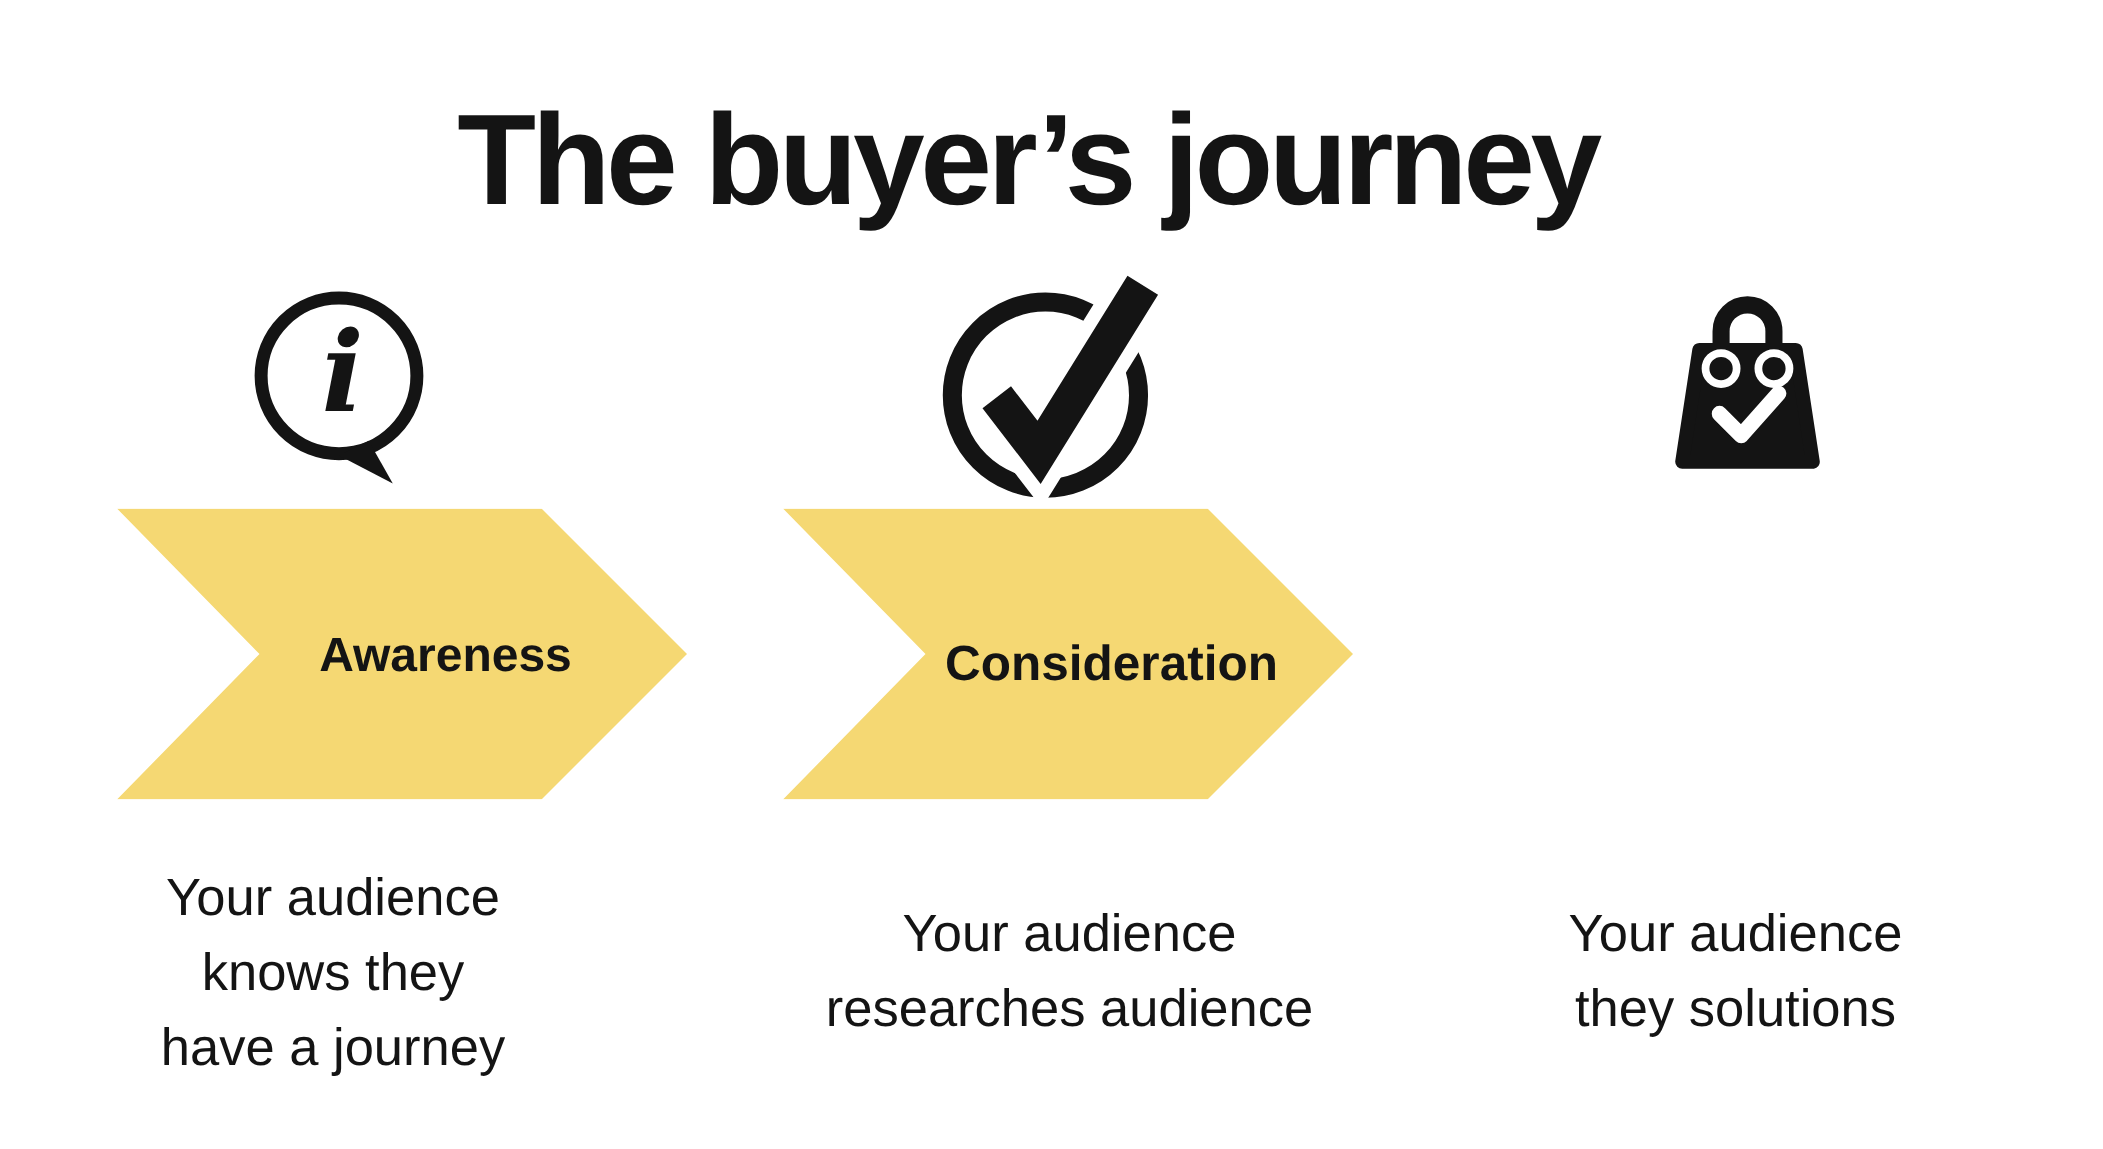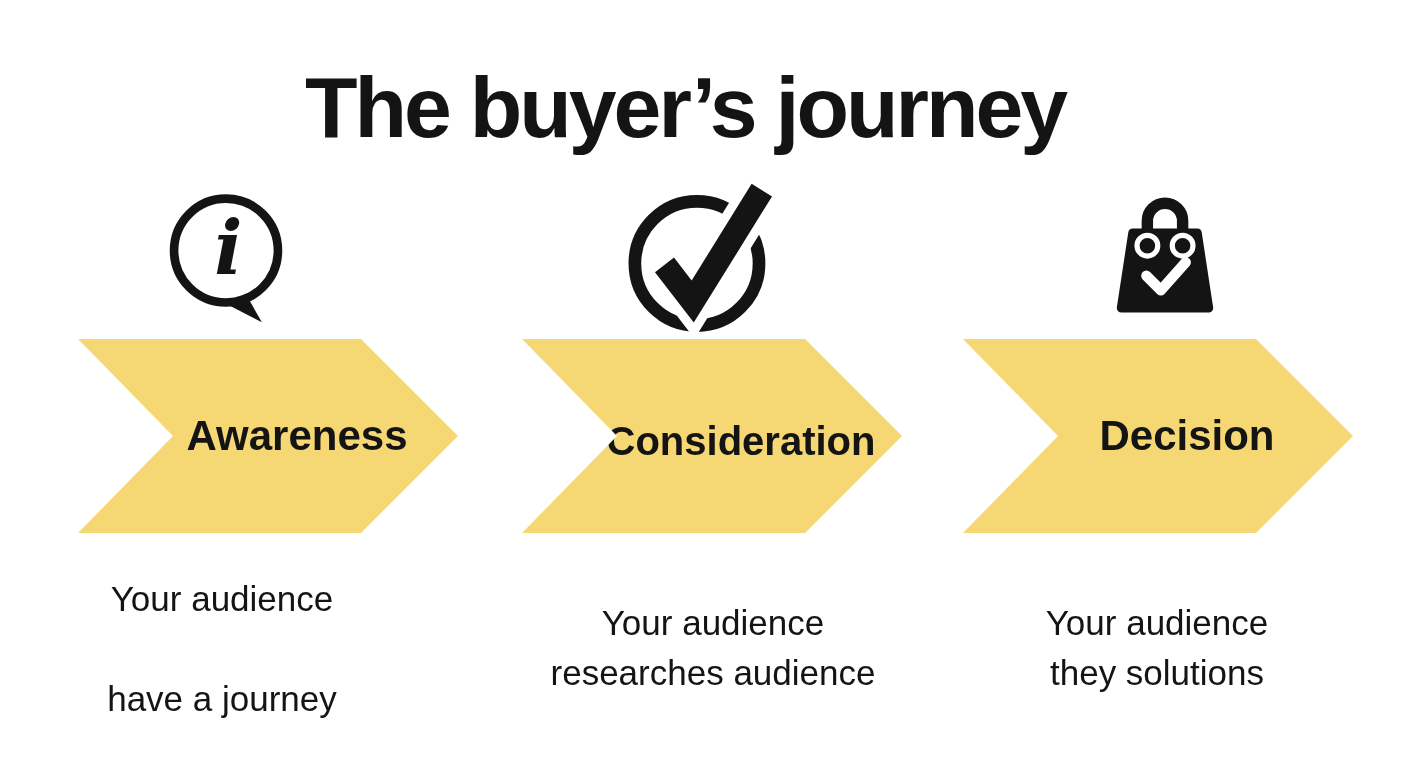--- a/index.html
+++ b/index.html
@@ -44,22 +44,22 @@
     box-sizing: border-box;
   }
   .arrow-1 { left: 78px;  width: 380px; }
   .arrow-2 { left: 522px; width: 380px; }
   .arrow-3 { left: 963px; width: 390px; }
   .arrow-label {
     font-weight: bold;
     color: var(--ink, #141414);
     white-space: nowrap;
   }
-  .label-1 { font-size: 42px; }
-  .label-2 { font-size: 40px; margin-top: 11px; }
+  .label-1 { font-size: 32px; }
+  .label-2 { font-size: 33px; margin-top: 11px; }
   .label-3 { font-size: 42px; }
 
   .desc {
     position: absolute;
     text-align: center;
     font-size: 35px;
     line-height: 50px;
     color: var(--ink, #141414);
   }
   .desc-1 { left: 42px;  top: 574px; width: 360px; }
@@ -98,27 +98,24 @@
       <path d="M37 81 L51 95 L75 68" fill="none" stroke="#ffffff" stroke-width="10" stroke-linecap="round" stroke-linejoin="round"></path>
     </svg>
   </div>
 
   <div class="arrow arrow-1">
     <span class="arrow-label label-1">Awareness</span>
   </div>
   <div class="arrow arrow-2">
     <span class="arrow-label label-2">Consideration</span>
   </div>
-  <div class="arrow arrow-3">
-    <span class="arrow-label label-3">Decision</span>
-  </div>
 
   <div class="desc desc-1">
     <span>Your audience</span><br>
-    <br>
+    <span>knows they</span><br>
     <span>have a journey</span>
   </div>
   <div class="desc desc-2">
     <span>Your audience</span><br>
     <span>researches audience</span>
   </div>
   <div class="desc desc-3">
     <span>Your audience</span><br>
     <span>they solutions</span>
   </div>

